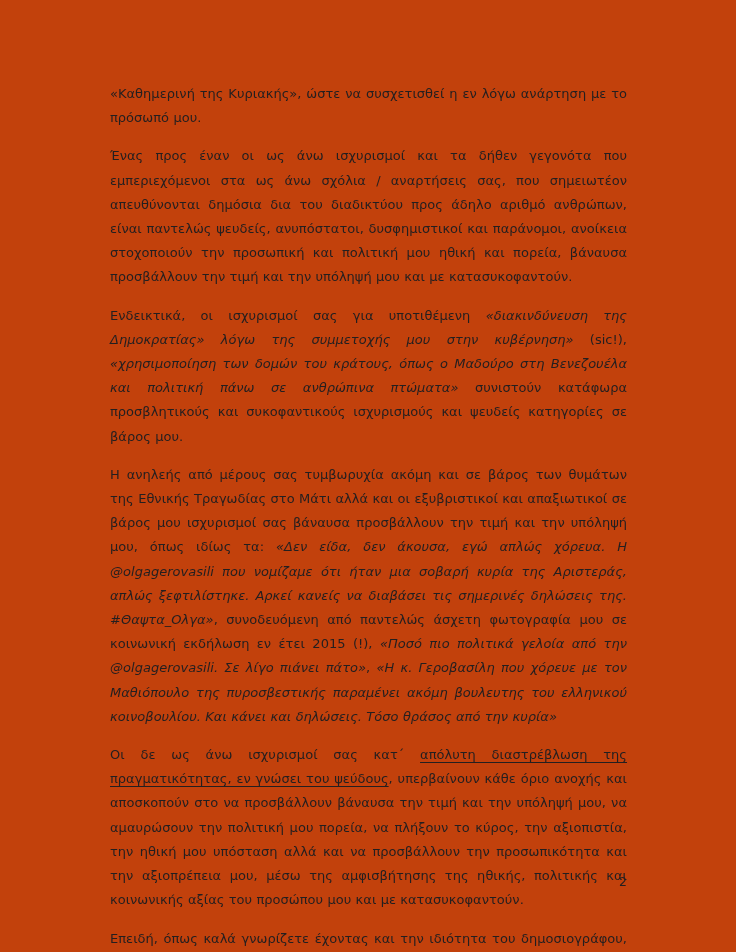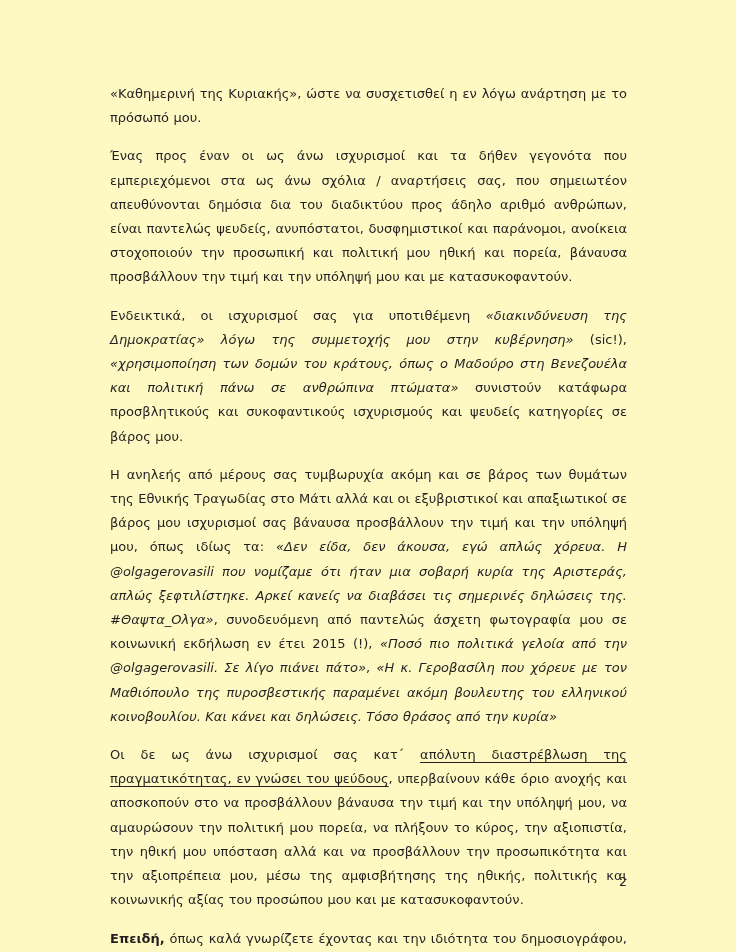--- a/index.html
+++ b/index.html
@@ -9,21 +9,21 @@
     background: #ffffff;
   }
   body {
     font-family: "DejaVu Sans", sans-serif;
     color: #231f20;
   }
   .page {
     position: relative;
     width: 736px;
     height: 952px;
-    background: #fef9c3;
+    background: #c2410c;
     box-sizing: border-box;
     overflow: hidden;
     padding-left: 11px;
   }
   .page-body {
     position: absolute;
     left: 110px;
     top: 82px;
     width: 517px;
   }
@@ -38,21 +38,21 @@
     hyphens: none;
   }
   p.para:last-of-type {
     margin-bottom: 0;
   }
   .it {
     font-style: italic;
     margin-top: 14px;
   }
   .bd {
-    font-weight: bold;
+    font-weight: normal;
   }
   .ul {
     text-decoration: underline;
     text-underline-offset: 2.5px;
     text-decoration-thickness: 1px;
   }
   .page-number {
     position: absolute;
     left: 0;
     top: 874px;

